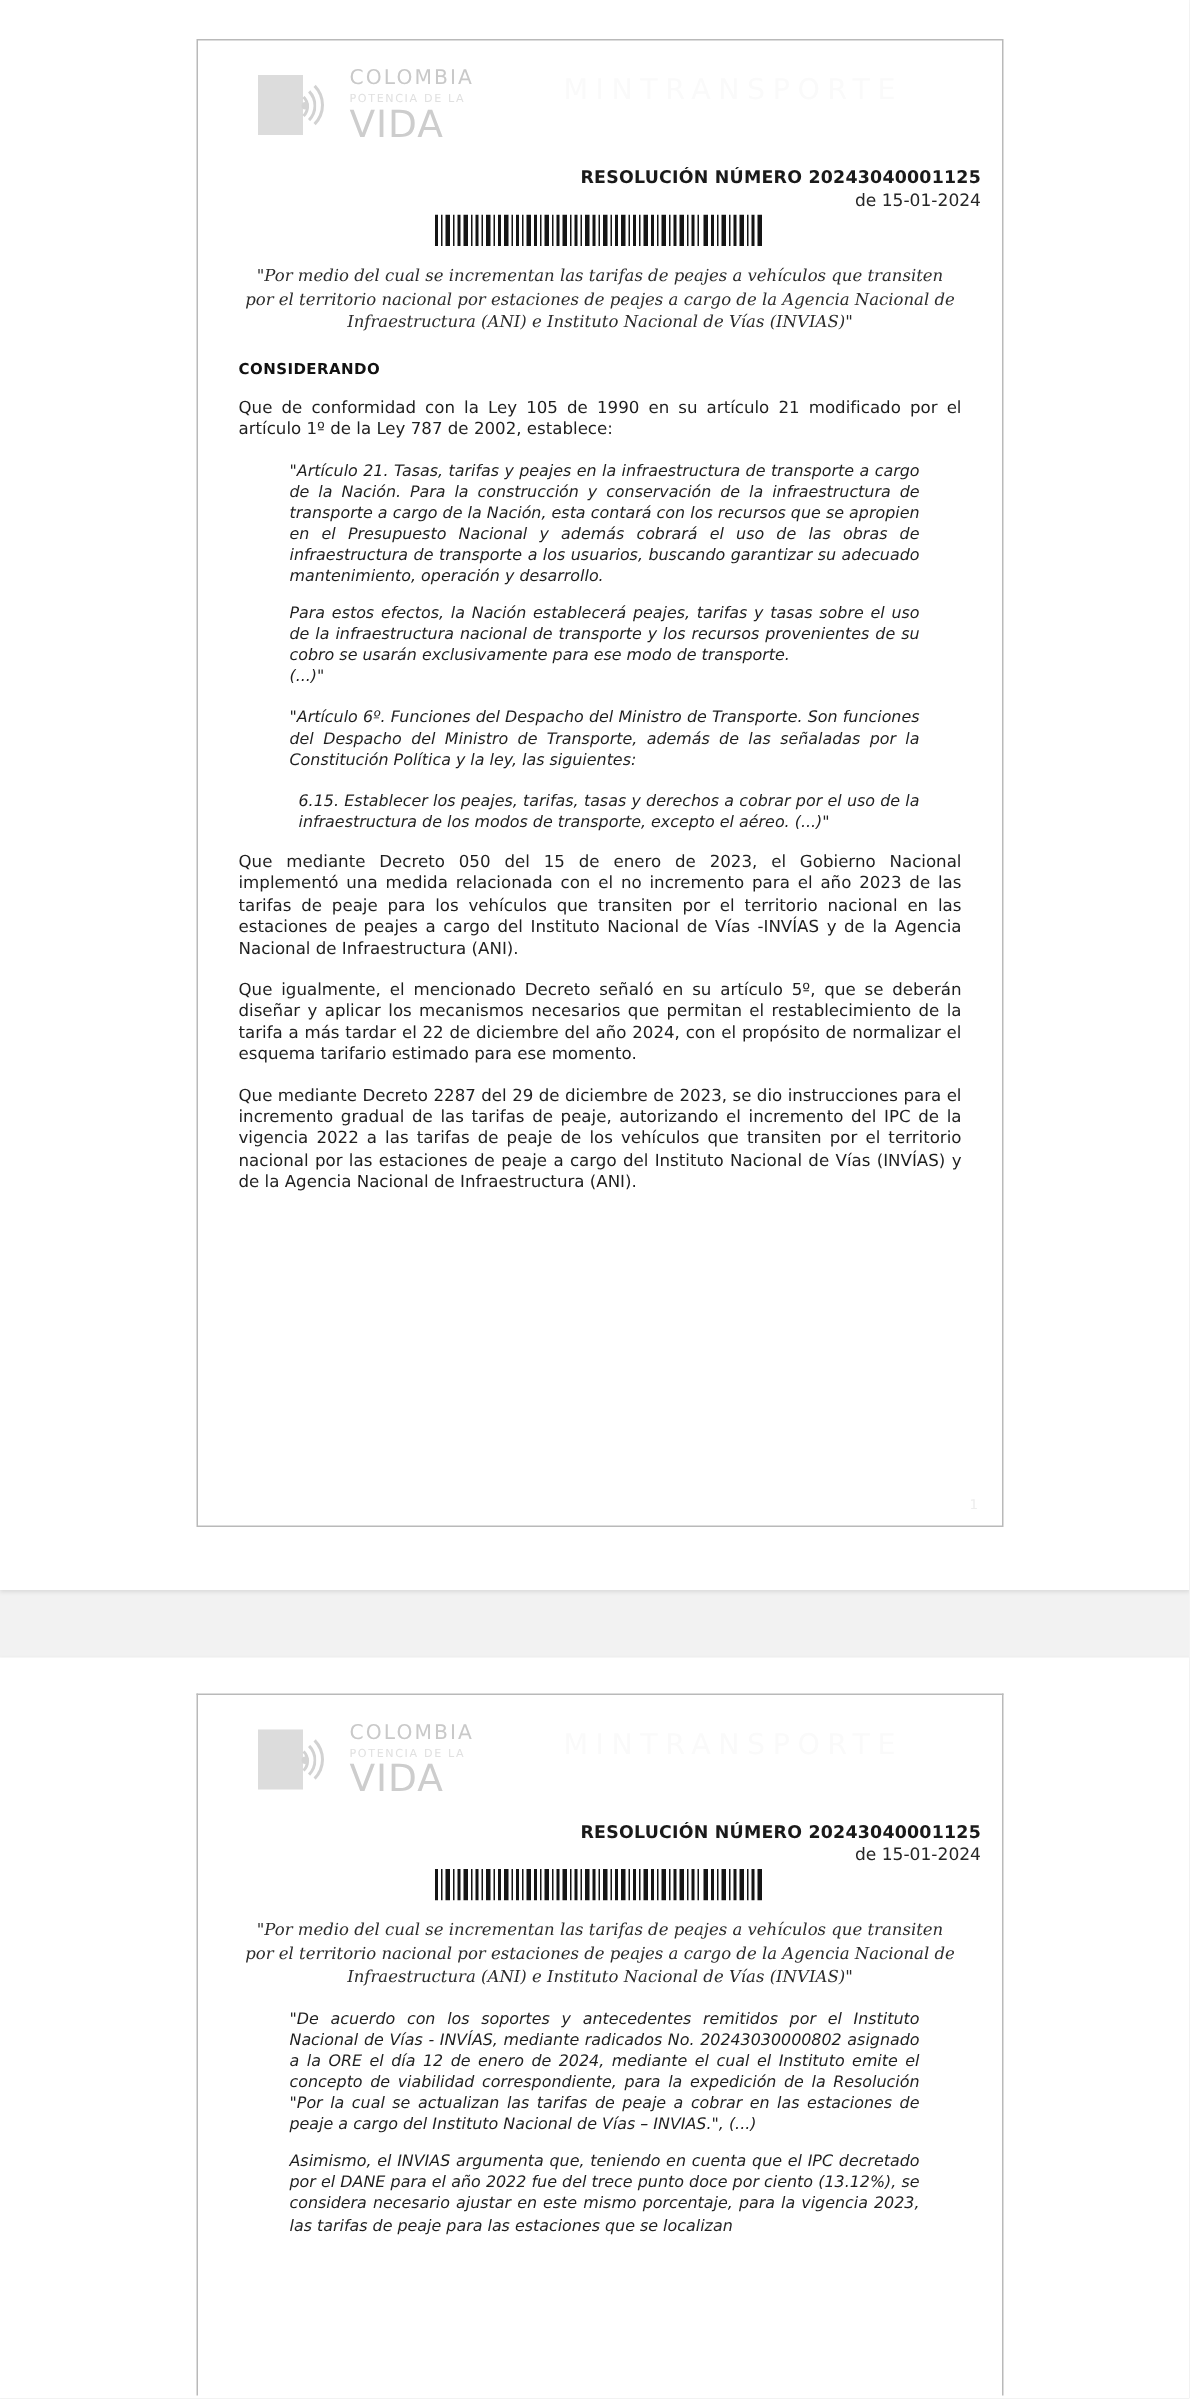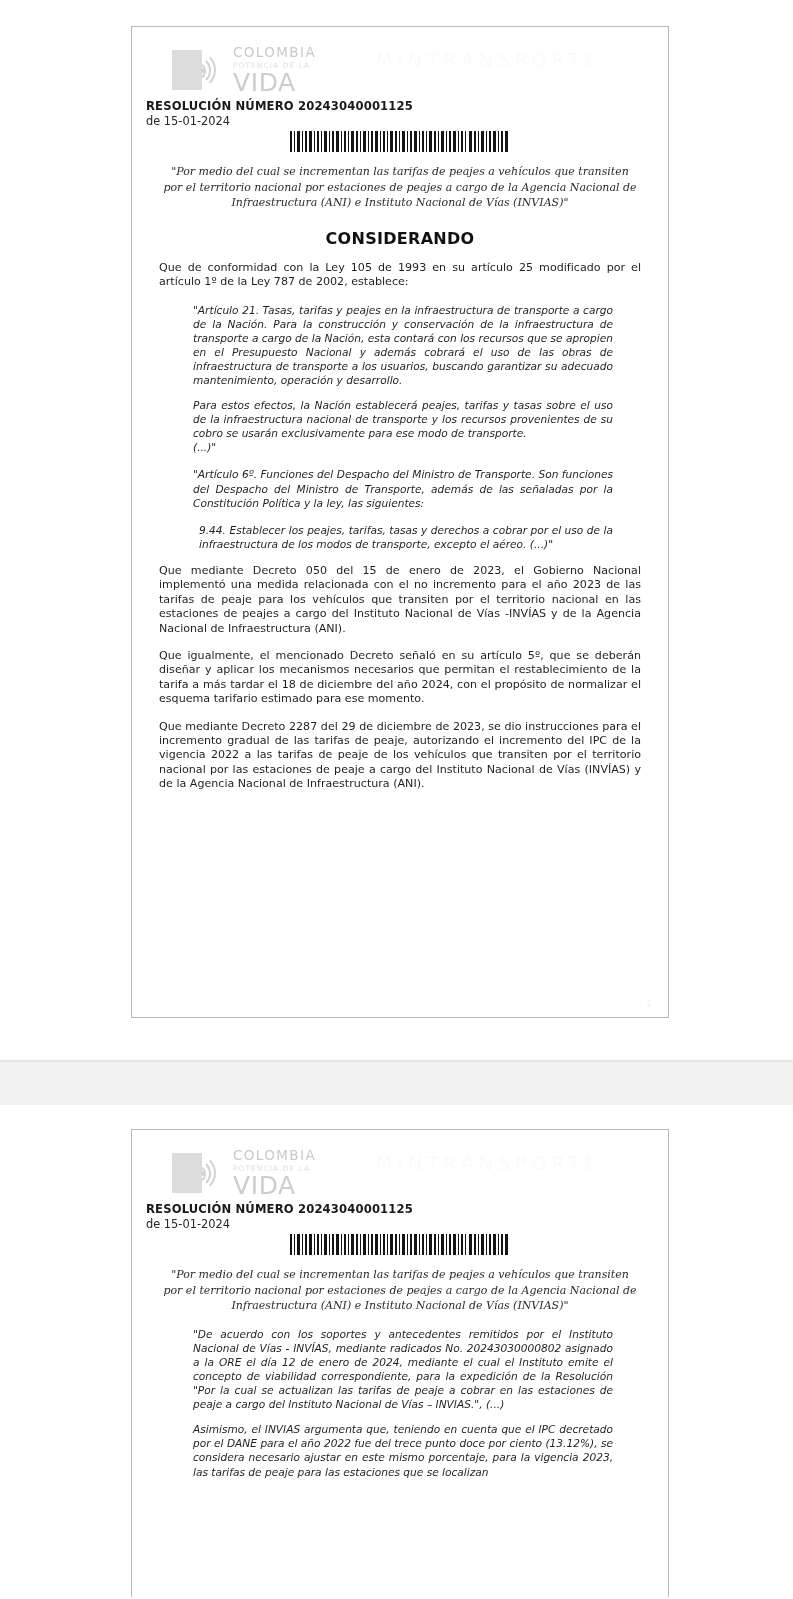--- a/index.html
+++ b/index.html
@@ -108,21 +108,21 @@
   .watermark {
     position: absolute;
     right: 52px; top: 22px;
     font-size: 19px;
     letter-spacing: 5px;
     color: #fafafa;
     user-select: none;
   }
 
   
-  .title-block { text-align: left; }
+  .title-block { text-align: right; margin-top: 12px; }
   .res-number {
     font-size: 11.6px;
     font-weight: bold;
     color: #1a1a1a;
     letter-spacing: 0.15px;
   }
   .res-date {
     font-size: 11.4px;
     color: #262626;
     margin-top: 1px;
@@ -148,23 +148,22 @@
   .org-title {
     text-align: center;
     font-weight: bold;
     font-size: 11.5px;
     letter-spacing: 0.2px;
     color: #111;
     margin-top: 16px;
   }
 
   .section-head {
-    text-align: center;
     font-weight: bold;
-    font-size: 16px;
+    font-size: 10px;
     letter-spacing: 0.3px;
     color: #111;
     margin-top: 18px;
   }
 
   
   .body { padding: 0 13px; }
   p.para {
     font-size: 11.1px;
     line-height: 1.30;
@@ -293,30 +292,30 @@
             </g>
           </svg>
         </div>
 
         <div class="epigraph">"Por medio del cual se incrementan las tarifas de peajes a vehículos que transiten por el territorio nacional por estaciones de peajes a cargo de la Agencia Nacional de Infraestructura (ANI) e Instituto Nacional de Vías (INVIAS)"</div>
 
         <div class="body">
 
           <div class="section-head">CONSIDERANDO</div>
 
-          <p class="para">Que de conformidad con la Ley 105 de 1993 en su artículo 25 modificado por el artículo 1º de la Ley 787 de 2002, establece:</p>
+          <p class="para">Que de conformidad con la Ley 105 de 1990 en su artículo 21 modificado por el artículo 1º de la Ley 787 de 2002, establece:</p>
           <p class="quote">"Artículo 21. Tasas, tarifas y peajes en la infraestructura de transporte a cargo de la Nación. Para la construcción y conservación de la infraestructura de transporte a cargo de la Nación, esta contará con los recursos que se apropien en el Presupuesto Nacional y además cobrará el uso de las obras de infraestructura de transporte a los usuarios, buscando garantizar su adecuado mantenimiento, operación y desarrollo.</p>
           <p class="quote tight">Para estos efectos, la Nación establecerá peajes, tarifas y tasas sobre el uso de la infraestructura nacional de transporte y los recursos provenientes de su cobro se usarán exclusivamente para ese modo de transporte.</p>
           <p class="quote-tail">(...)"</p>
 
           <p class="quote">"Artículo 6º. Funciones del Despacho del Ministro de Transporte. Son funciones del Despacho del Ministro de Transporte, además de las señaladas por la Constitución Política y la ley, las siguientes:</p>
-          <p class="quote sub">9.44. Establecer los peajes, tarifas, tasas y derechos a cobrar por el uso de la   infraestructura de los modos de transporte, excepto el aéreo. (...)"</p>
+          <p class="quote sub">6.15. Establecer los peajes, tarifas, tasas y derechos a cobrar por el uso de la   infraestructura de los modos de transporte, excepto el aéreo. (...)"</p>
 
           <p class="para">Que mediante Decreto 050 del 15 de enero de 2023, el Gobierno Nacional implementó una medida relacionada con el no incremento para el año 2023 de las tarifas de peaje para los vehículos que transiten por el territorio nacional en las estaciones de peajes a cargo del Instituto Nacional de Vías -INVÍAS y de la Agencia Nacional de Infraestructura (ANI).</p>
-          <p class="para">Que igualmente, el mencionado Decreto señaló en su artículo 5º, que se deberán diseñar y aplicar los mecanismos necesarios que permitan el restablecimiento de la tarifa a más tardar el 18 de diciembre del año 2024, con el propósito de normalizar el esquema tarifario estimado para ese momento.</p>
+          <p class="para">Que igualmente, el mencionado Decreto señaló en su artículo 5º, que se deberán diseñar y aplicar los mecanismos necesarios que permitan el restablecimiento de la tarifa a más tardar el 22 de diciembre del año 2024, con el propósito de normalizar el esquema tarifario estimado para ese momento.</p>
           <p class="para">Que mediante Decreto 2287 del 29 de diciembre de 2023, se dio instrucciones para el incremento gradual de las tarifas de peaje, autorizando el incremento del IPC de la vigencia 2022 a las tarifas de peaje de los vehículos que transiten por el territorio nacional por las estaciones de peaje a cargo del Instituto Nacional de Vías (INVÍAS) y de la Agencia Nacional de Infraestructura (ANI).</p>
         </div>
 
         <div class="page-number">1</div>
       </div>
     </div>
   </div>
 
   <div class="sheet-gap"></div>
 

